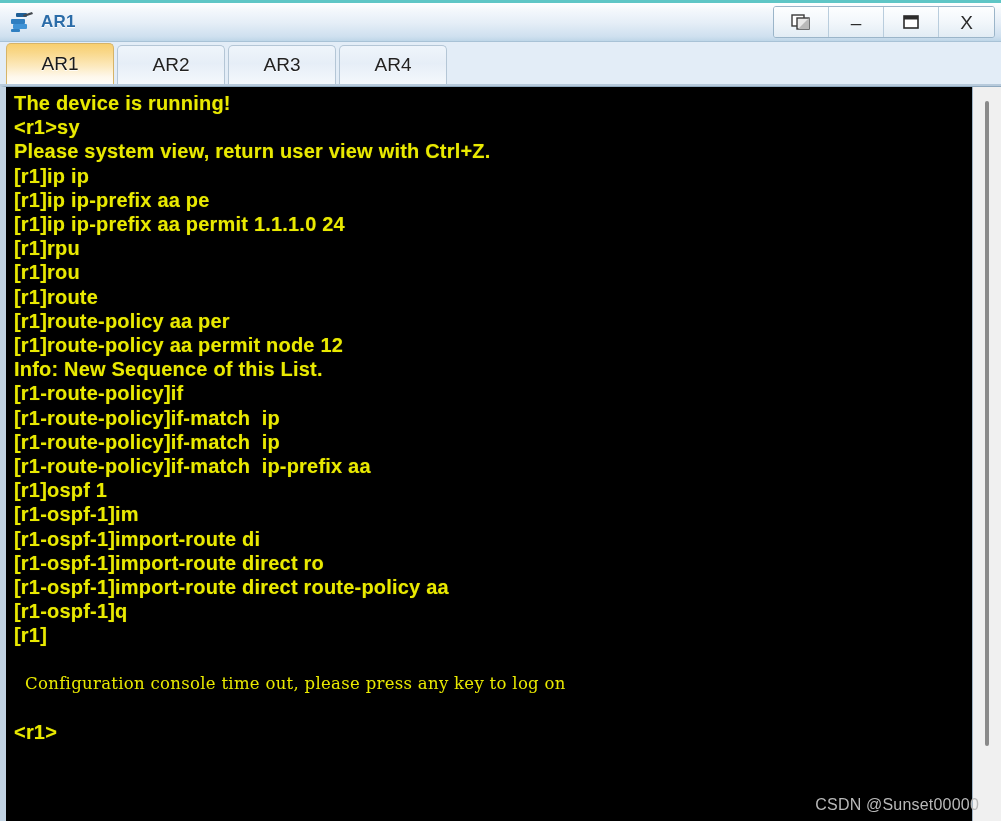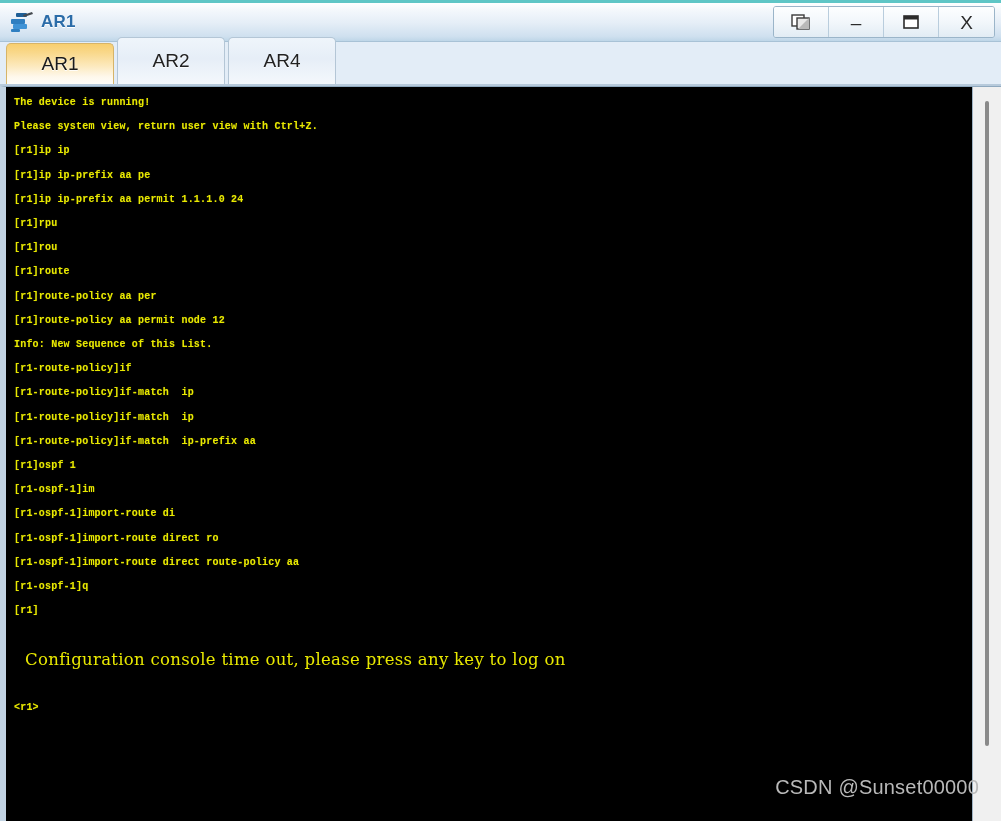--- a/index.html
+++ b/index.html
@@ -89,21 +89,21 @@
     width: 1001px;
     height: 44px;
     background: #e3edf7;
     border-bottom: 2px solid #b7cadb;
     display: flex;
     align-items: flex-end;
     padding-left: 6px;
   }
 
   .tab {
-    height: 47px;
+    height: 39px;
     min-width: 108px;
     margin-right: 3px;
     padding: 0 14px;
     display: flex;
     align-items: center;
     justify-content: center;
     font-size: 19px;
     color: #222222;
     border: 1px solid #b4c6d6;
     border-bottom: none;
@@ -154,45 +154,45 @@
   .term-body {
     position: absolute;
     left: 0; top: 0;
     right: 30px;
     height: 735px;
     overflow: hidden;
     padding: 4px 0 0 8px;
   }
 
   .term-line {
-    font-family: Liberation Mono, monospace;
-    font-size: 10px;
+    font-family: Liberation Sans, sans-serif;
+    font-size: 20px;
     line-height: 24.2px;
     color: #e9e900;
     white-space: pre;
     letter-spacing: 0.2px;
     font-weight: bold;
     text-shadow: 0 0 1px rgba(233,233,0,0.35);
   }
 
   .term-line.notice {
     font-family: "DejaVu Serif", "Liberation Serif", serif;
     font-weight: normal;
     font-size: 16.5px;
     letter-spacing: 0.3px;
     text-shadow: none;
   }
 
   
   .watermark {
     position: absolute;
     right: 22px;
-    bottom: 22px;
+    bottom: 7px;
     font-family: "Liberation Sans", sans-serif;
-    font-size: 20px;
+    font-size: 16px;
     color: #b9b9b9;
     white-space: nowrap;
     letter-spacing: 0.2px;
     pointer-events: none;
   }
 </style>
 </head>
 <body>
 
 <div id="app">
@@ -235,29 +235,33 @@
   </div>
 
   <div class="tabstrip">
     <div class="tab active">
       <span>AR1</span>
     </div>
     <div class="tab">
       <span>AR2</span>
     </div>
     <div class="tab">
+      <span>AR3</span>
+    </div>
+    <div class="tab">
       <span>AR4</span>
     </div>
   </div>
 
   <div class="term-frame">
 
     <div class="term-body">
       <div class="term-line">The device is running!</div>
       <div class="term-line"></div>
+      <div class="term-line">&lt;r1&gt;sy</div>
       <div class="term-line">Please system view, return user view with Ctrl+Z.</div>
       <div class="term-line">[r1]ip ip</div>
       <div class="term-line">[r1]ip ip-prefix aa pe</div>
       <div class="term-line">[r1]ip ip-prefix aa permit 1.1.1.0 24</div>
       <div class="term-line">[r1]rpu</div>
       <div class="term-line">[r1]rou</div>
       <div class="term-line">[r1]route</div>
       <div class="term-line">[r1]route-policy aa per</div>
       <div class="term-line">[r1]route-policy aa permit node 12</div>
       <div class="term-line">Info: New Sequence of this List.</div>

